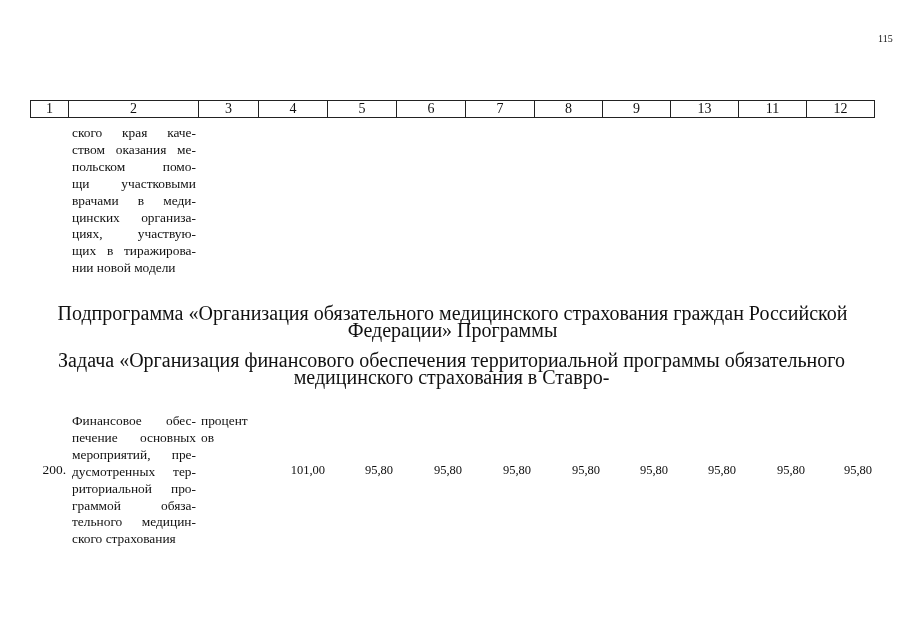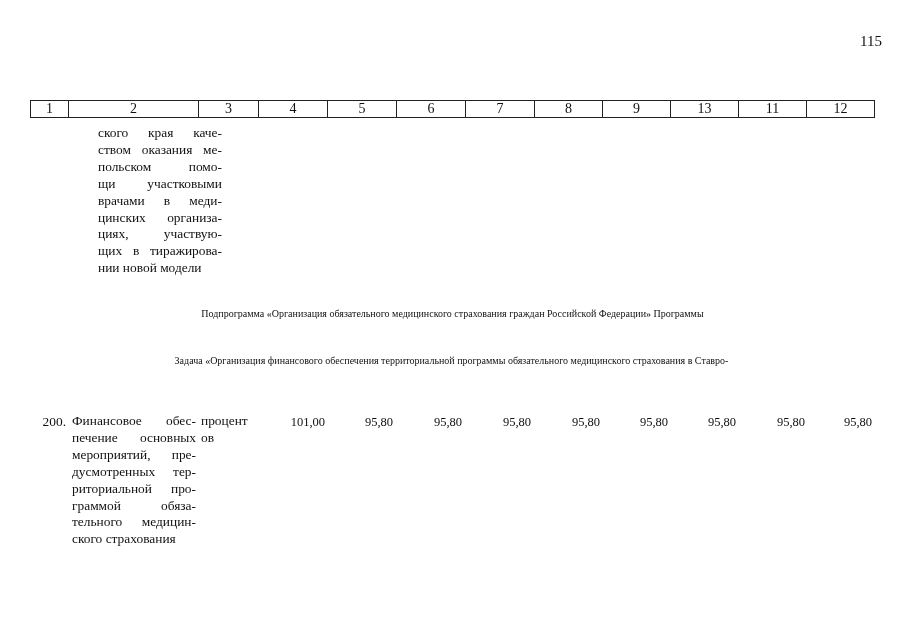--- a/index.html
+++ b/index.html
@@ -1,29 +1,29 @@
 <!DOCTYPE html>
 <html><head>
 <meta charset="utf-8">
 <style>
   html, body { margin:0; padding:0; background:#ffffff; }
   body { width:903px; height:640px; position:relative; overflow:hidden;
          font-family:"Liberation Serif", serif; color:#111; }
-  .page-num { position:absolute; left:860px; top:33px; font-size:15px; }
+  .page-num { position:absolute; left:878px; top:33px; font-size:10px; }
   .hdr { position:absolute; top:100px; left:30px; height:18px;
          border:1px solid #222; display:flex; box-sizing:border-box; }
   .hdr .c { border-right:1px solid #222; box-sizing:border-box; text-align:center;
             font-size:14px; line-height:16px; }
   .hdr .c:last-child { border-right:none; }
   .block { position:absolute; font-size:13.4px; line-height:16.9px; text-align:justify;
            text-align-last:justify; }
   .block span { display:block; }
   .block span.last { text-align-last:left; }
-  .heading { position:absolute; font-size:10px; line-height:17px; text-align:center; }
-  .num { position:absolute; font-size:12.5px; text-align:right; }
+  .heading { position:absolute; font-size:20px; line-height:17px; text-align:center; }
+  .num { position:absolute; font-size:12.5px; text-align:right;margin-top:48px; }
 </style>
 </head>
 <body>
 
 <div class="page-num">115</div>
 
 <div class="hdr">
   <div class="c" style="width:38px">1</div>
   <div class="c" style="width:130px">2</div>
   <div class="c" style="width:60px">3</div>
@@ -31,21 +31,21 @@
   <div class="c" style="width:69px">5</div>
   <div class="c" style="width:69px">6</div>
   <div class="c" style="width:69px">7</div>
   <div class="c" style="width:68px">8</div>
   <div class="c" style="width:68px">9</div>
   <div class="c" style="width:68px">13</div>
   <div class="c" style="width:68px">11</div>
   <div class="c" style="width:67px">12</div>
 </div>
 
-<div class="block" style="left:72px; top:125px; width:124px;margin-left:26px;">
+<div class="block" style="left:72px; top:125px; width:124px;">
   <span>ского края каче-</span>
   <span>ством оказания ме-</span>
   <span>польском помо-</span>
   <span>щи участковыми</span>
   <span>врачами в меди-</span>
   <span>цинских организа-</span>
   <span>циях, участвую-</span>
   <span>щих в тиражирова-</span>
   <span class="last">нии новой модели</span>
 </div>

